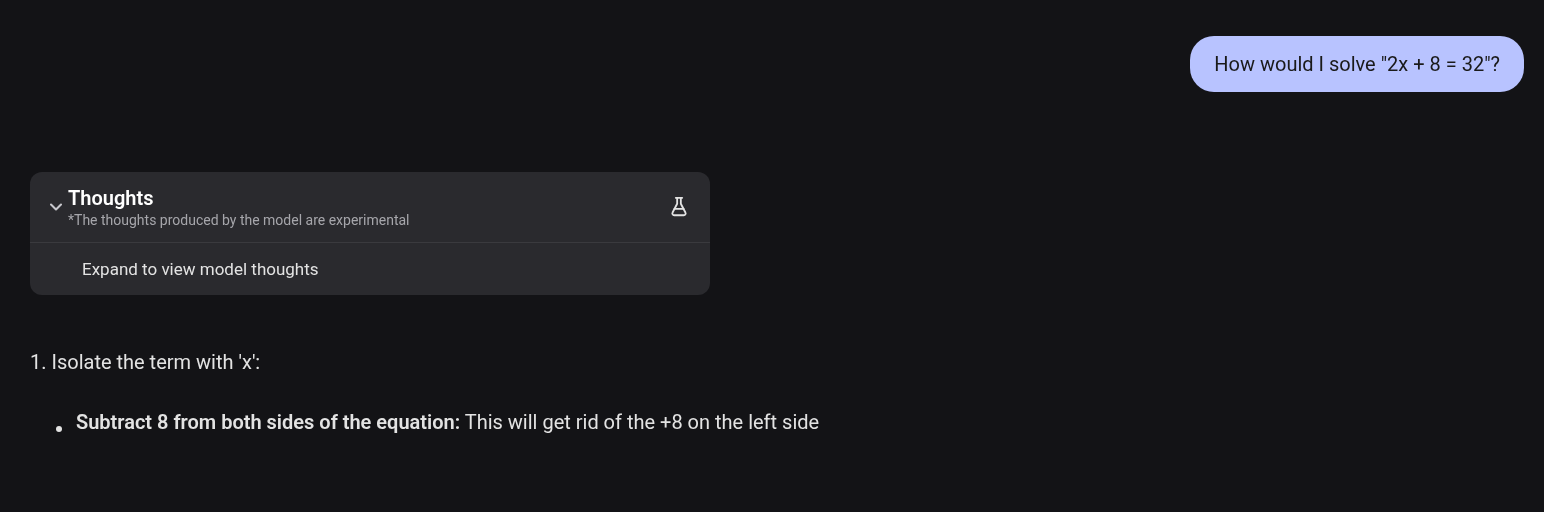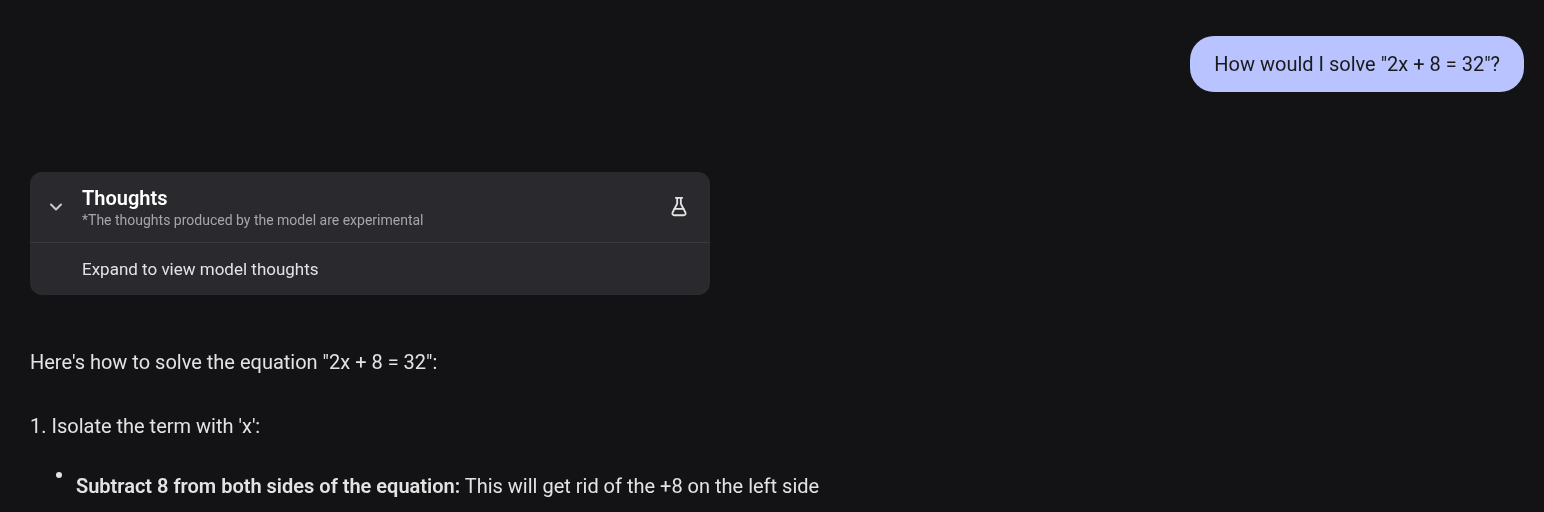--- a/index.html
+++ b/index.html
@@ -29,21 +29,20 @@
       left: 30px;
       width: 680px;
       background: #2a2a2e;
       border-radius: 12px;
       overflow: hidden;
     }
     .thoughts-header {
       display: flex;
       align-items: center;
       padding: 14px 20px 14px 14px;
-      gap: 14px;
       border-bottom: 1px solid #3a3a3e;
     }
     .chevron {
       display: flex;
       align-items: center;
       justify-content: center;
       width: 24px;
       height: 24px;
       cursor: pointer;
     }
@@ -84,21 +83,21 @@
       margin-bottom: 40px;
     }
     .step-heading {
       font-size: 20px;
       font-weight: 400;
       color: #e3e3e3;
       margin-bottom: 36px;
     }
     .bullet-row {
       display: flex;
-      align-items: flex-start;
+      align-items: flex-end;
       gap: 14px;
       padding-left: 26px;
       font-size: 20px;
       color: #e3e3e3;
     }
     .bullet-dot {
       width: 6px;
       height: 6px;
       background: #e3e3e3;
       border-radius: 50%;
@@ -133,21 +132,20 @@
         <path d="M7 14h10"></path>
       </svg>
     </div>
   </div>
   <div class="thoughts-body">
     <div class="thoughts-expand">Expand to view model thoughts</div>
   </div>
 </div>
 
 <div class="answer">
-  <div class="answer-intro">Here's how to solve the equation "2x + 8 = 32":</div>
   <div class="step-heading">1. Isolate the term with 'x':</div>
   <div class="bullet-row">
     <div class="bullet-dot"></div>
     <div class="bullet-text">
       <span class="bold">Subtract 8 from both sides of the equation:</span><span> This will get rid of the +8 on the left side</span>
     </div>
   </div>
 </div>
 
 </body></html>

